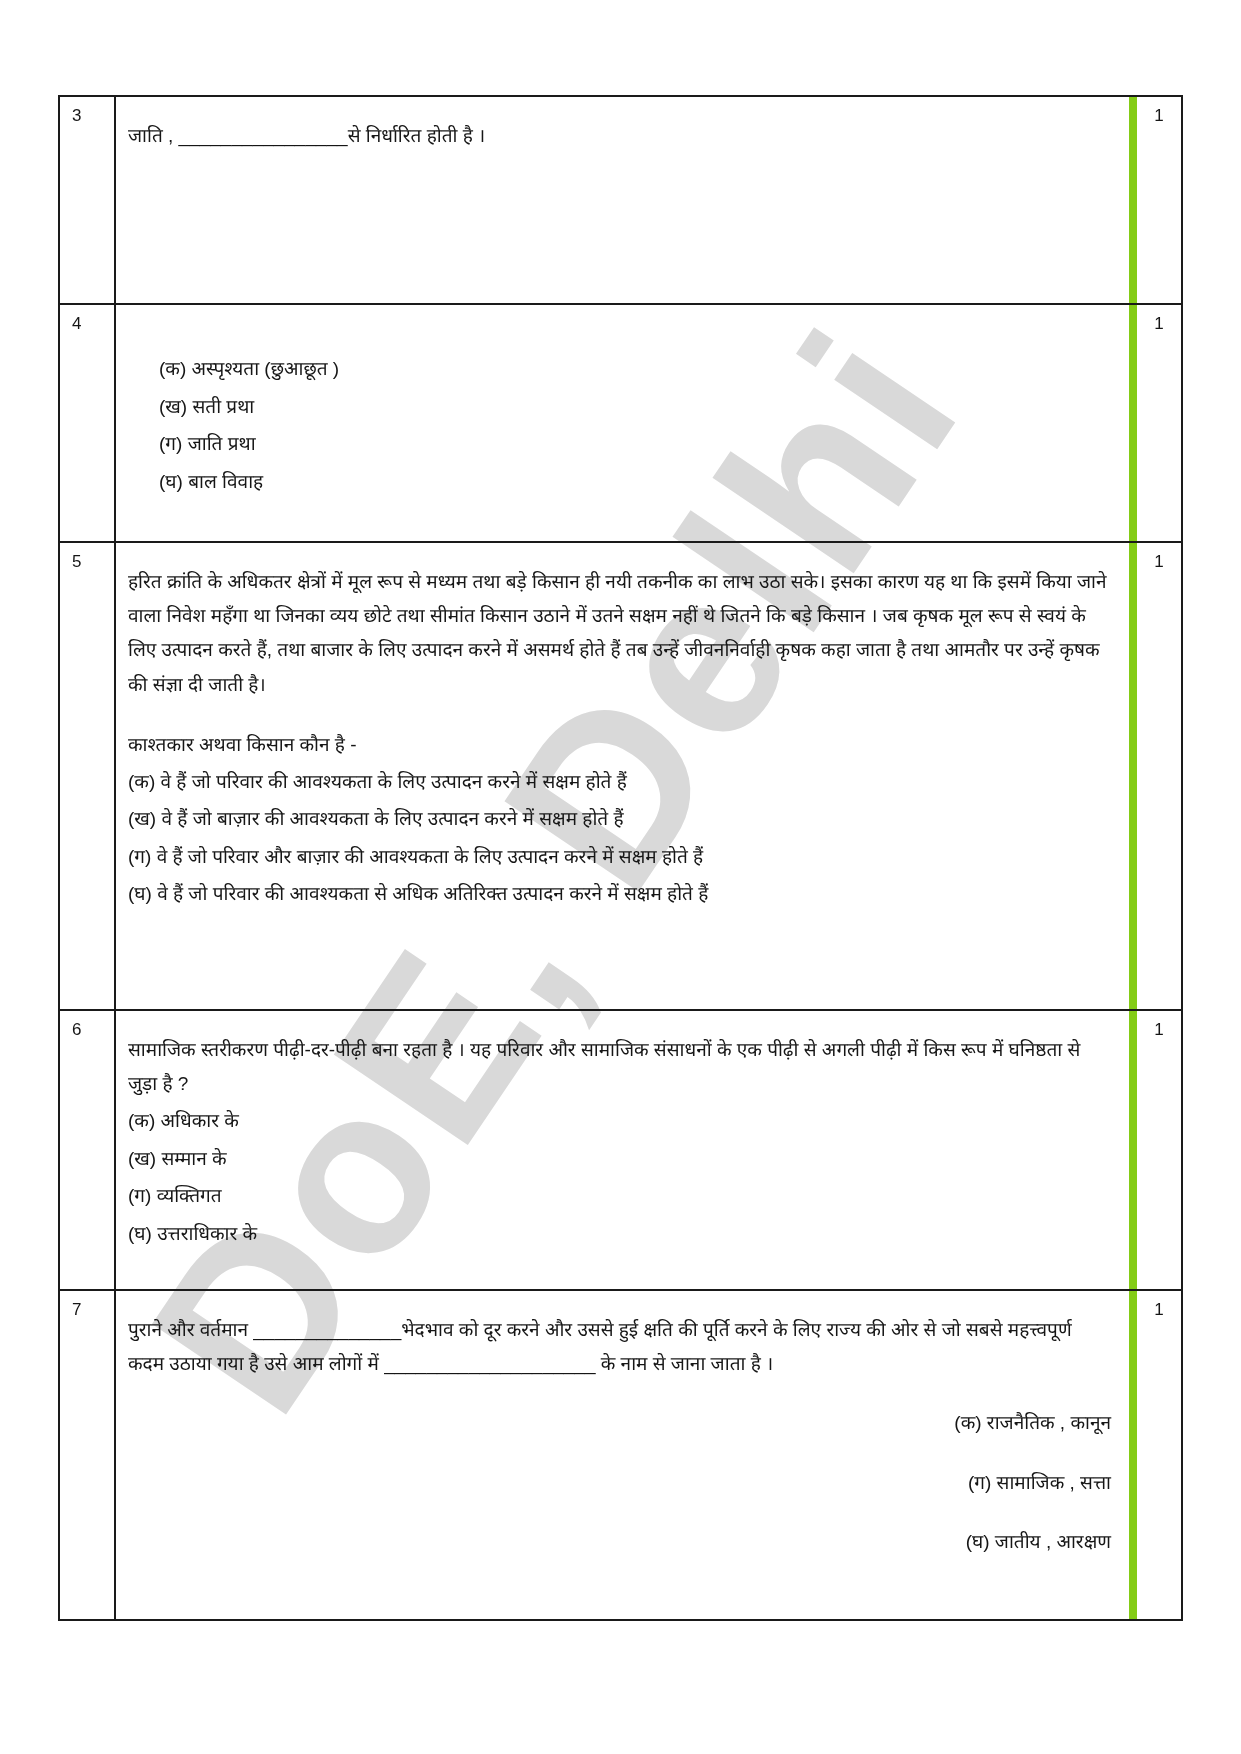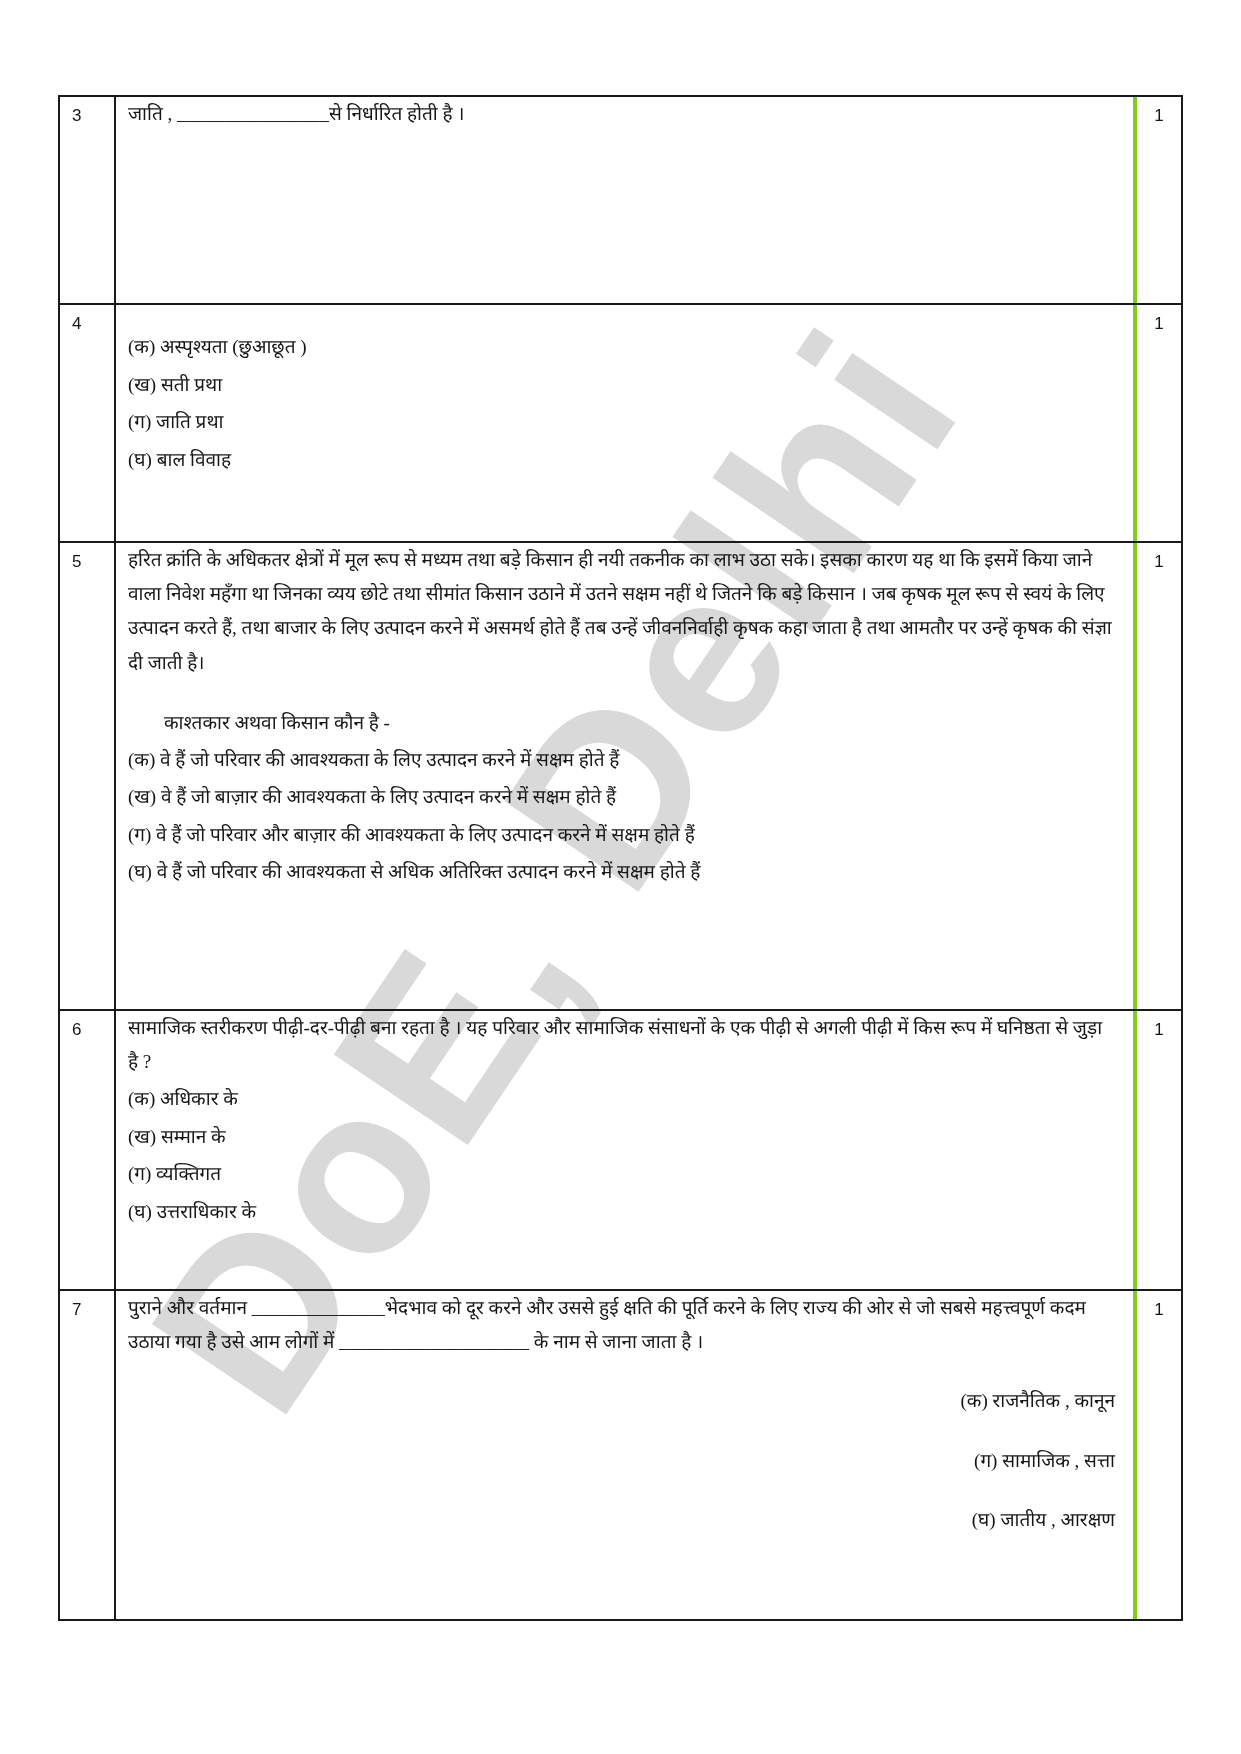--- a/index.html
+++ b/index.html
@@ -49,39 +49,38 @@
   .q-row:nth-child(3) { min-height: 468px; }
   .q-row:nth-child(4) { min-height: 280px; }
   .q-row:nth-child(5) { min-height: 328px; }
 
   .cell-num {
     border-right: 2px solid #1a1a1a;
     padding: 9px 0 0 12px;
     font-size: 17px;
   }
   .cell-body {
-    border-right: 4px solid #84cc16;
-    padding: 0 18px 10px 12px;
-    font-family: Liberation Serif, serif;
+    border-right: 8px solid #84cc16;
+    padding: 22px 18px 10px 12px;
   }
   .cell-marks {
     padding: 9px 0 0 0;
     text-align: center;
     font-size: 17px;
   }
 
   .q-para {
     font-size: 19px;
     line-height: 1.8;
     margin-bottom: 6px;
   }
-  .q-para.gap { margin-top: 26px; margin-left: 36px; }
+  .q-para.gap { margin-top: 26px; }
 
   .options { margin-top: 6px; }
-  .options.gap { margin-top: 28px; }
+  .options.gap { margin-top: 28px; margin-left: 31px; }
   .option {
     font-size: 19px;
     line-height: 1.5;
     margin-bottom: 9px;
   }
   .options.wide .option { margin-bottom: 31px; text-align: right; }
 </style>
 </head>
 <body>
 

